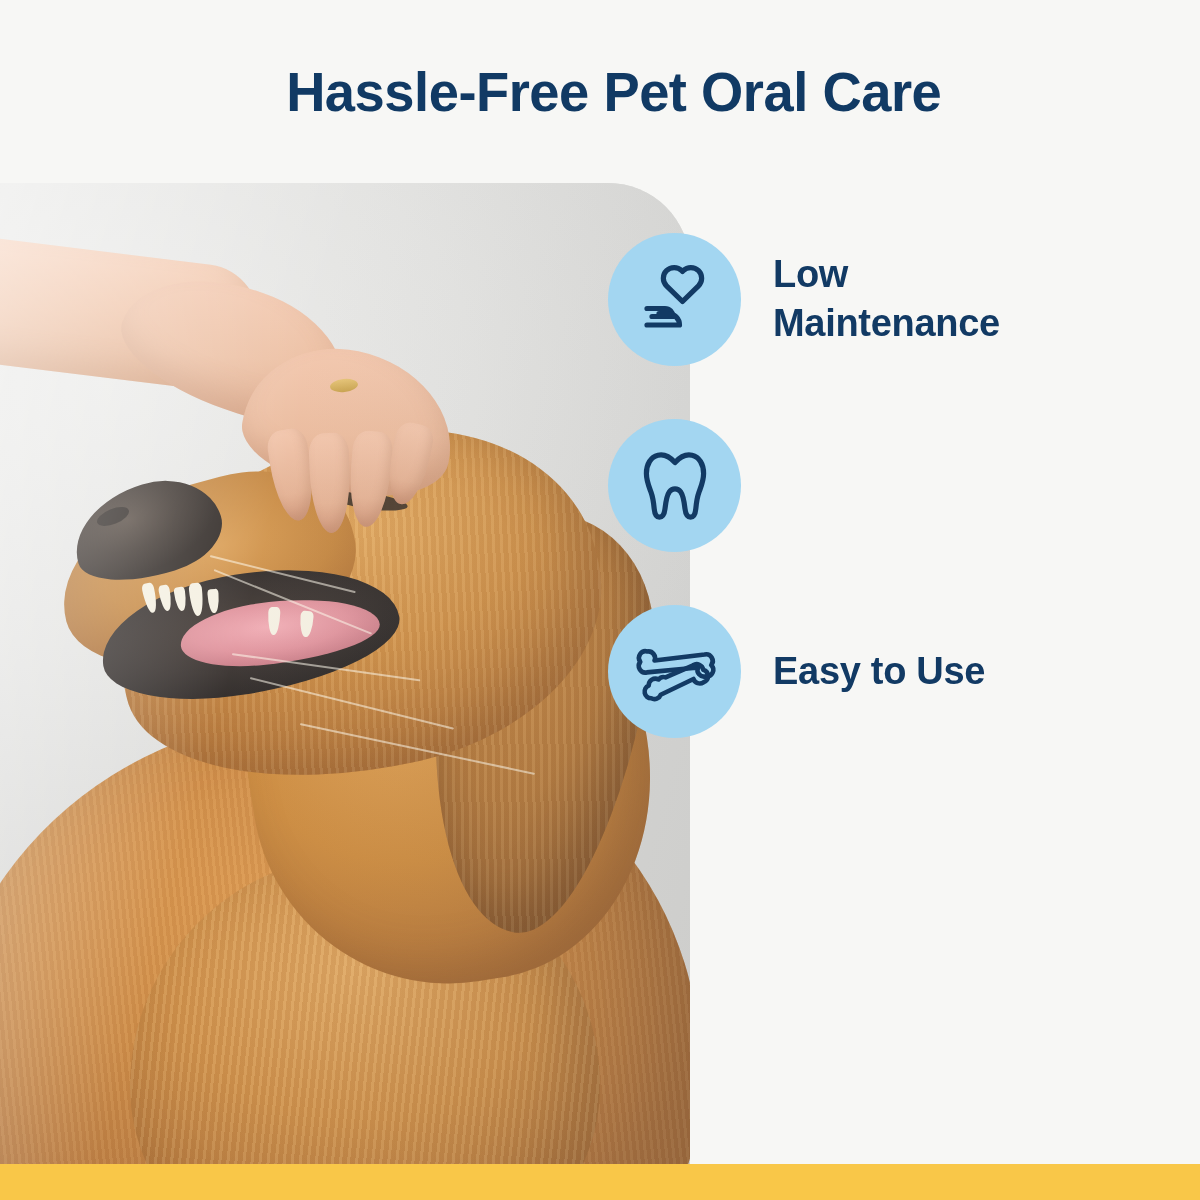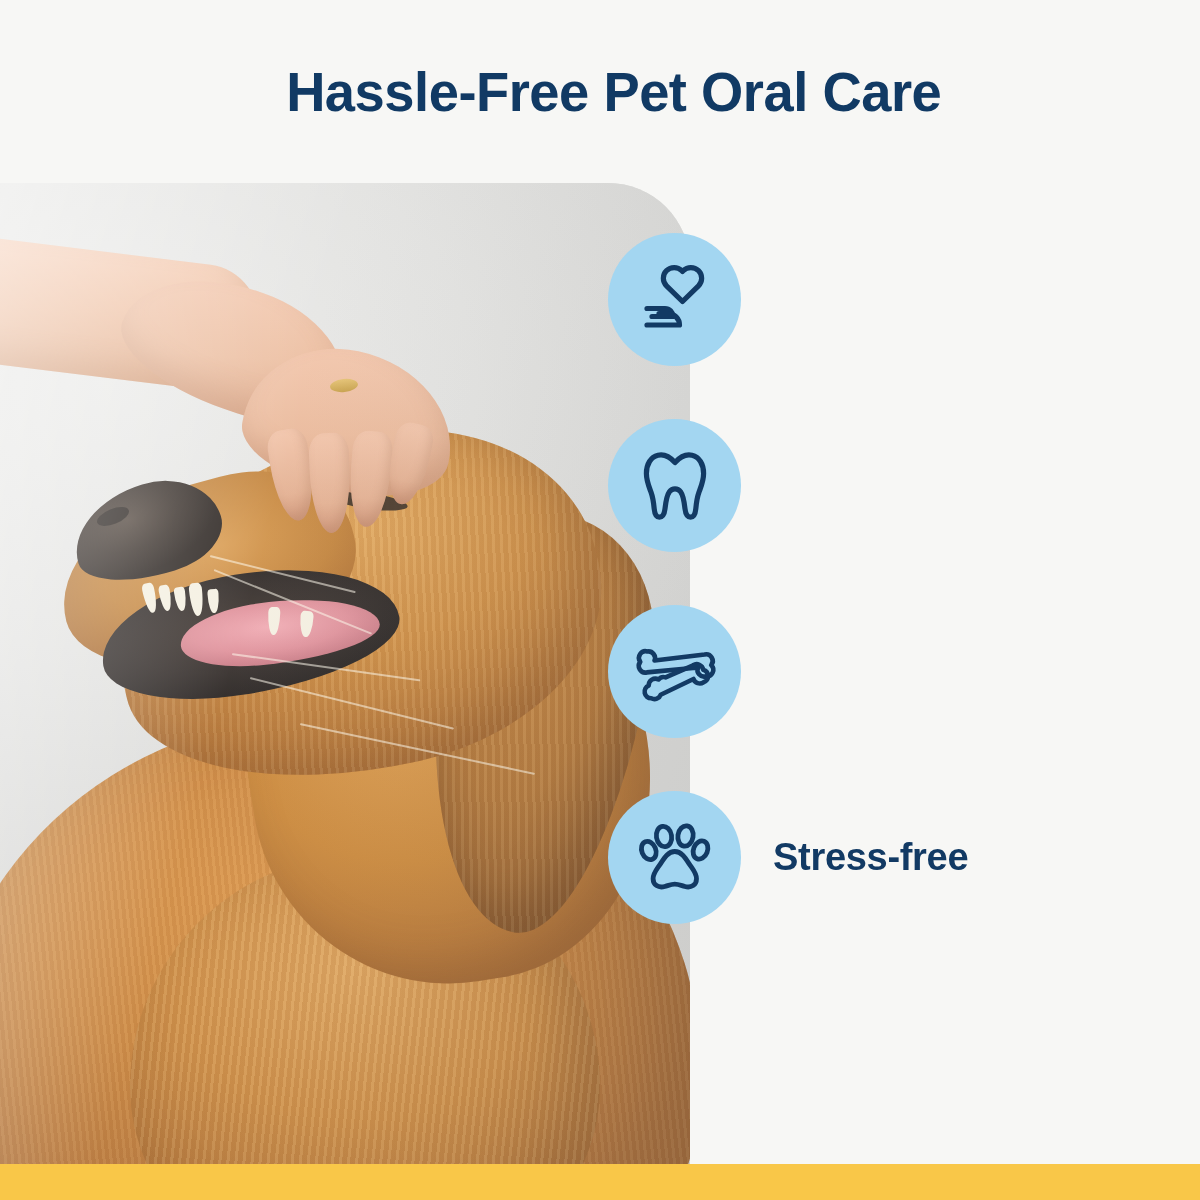--- a/index.html
+++ b/index.html
@@ -396,20 +396,22 @@
   <div class="features">
 
     <div class="feature-row">
       <div class="icon-circle">
         <svg width="80" height="80" viewBox="0 0 80 80" fill="none" stroke="#123A64" stroke-width="5.2" stroke-linecap="round" stroke-linejoin="round">
           <path d="M47.5 42.5 L31.5 26.8 a10.6 10.6 0 0 1 0-15.1 a10.9 10.9 0 0 1 15.3 0 l0.7 0.7 l0.7-0.7 a10.9 10.9 0 0 1 15.3 0 a10.6 10.6 0 0 1 0 15.1 Z"></path>
           <path d="M12 49.5 H30 a8 8 0 0 1 8 8 H17"></path>
           <path d="M12 66 H44.5 a11.5 11.5 0 0 0-11.5-11.5 H24"></path>
         </svg>
       </div>
+      <div class="feature-label">Low
+Maintenance</div>
     </div>
 
     <div class="feature-row">
       <div class="icon-circle">
         <svg width="76" height="80" viewBox="0 0 76 80" fill="none" stroke="#123A64" stroke-width="5.2" stroke-linecap="round" stroke-linejoin="round">
           <path d="M38 17.5 c5.5-6 11.5-8.5 17-7.2 c7.2 1.7 11.6 8.8 11.6 18.2 c0 7.4-2.4 12.6-4.6 18.6 c-2 5.5-2.6 10.2-3.2 16.6 c-0.5 5.3-2.1 8.4-5.2 8.4 c-3.4 0-5-3.1-5.6-8.4 c-0.8-7-1.6-13.1-4.4-16.9 c-1.4-1.9-3.4-2.9-5.6-2.9 c-2.2 0-4.2 1-5.6 2.9 c-2.8 3.8-3.6 9.9-4.4 16.9 c-0.6 5.3-2.2 8.4-5.6 8.4 c-3.1 0-4.7-3.1-5.2-8.4 c-0.6-6.4-1.2-11.1-3.2-16.6 c-2.2-6-4.6-11.2-4.6-18.6 c0-9.4 4.4-16.5 11.6-18.2 c5.5-1.3 11.5 1.2 17 7.2 Z"></path>
         </svg>
       </div>
     </div>
 
@@ -426,35 +428,22 @@
 
           <path d="M26.5 48.5 a6.6 6.6 0 0 0-9.8 6.1 a6.6 6.6 0 0 0 2.6 12.7
                    a6.6 6.6 0 0 0 9.4-3.6
                    L61.5 48
                    a6.6 6.6 0 0 0 10 3.3 a6.6 6.6 0 0 0-0.3-12.6
                    a6.6 6.6 0 0 0-10.1-4.4
                    L33.6 46.4
                    a6.6 6.6 0 0 0-7.1 2.1 Z"></path>
         </svg>
       </div>
+      <div class="feature-label">Easy to Use</div>
     </div>
 
-    <div class="feature-row">
-      <div class="icon-circle">
-        <svg width="80" height="80" viewBox="0 0 80 80" fill="none" stroke="#123A64" stroke-width="4.8" stroke-linecap="round" stroke-linejoin="round">
-          <ellipse cx="29" cy="19.5" rx="7.6" ry="10.2" transform="rotate(-9 29 19.5)"></ellipse>
-          <ellipse cx="50.5" cy="19" rx="7.6" ry="10.2" transform="rotate(9 50.5 19)"></ellipse>
-          <ellipse cx="13.8" cy="33.5" rx="7" ry="9.4" transform="rotate(-22 13.8 33.5)"></ellipse>
-          <ellipse cx="65.5" cy="33" rx="7" ry="9.4" transform="rotate(22 65.5 33)"></ellipse>
-          <path d="M39.8 34.5 c6.5 0 10.4 6.2 14.2 12.1 c3.6 5.6 7.5 9.4 7.5 15.1
-                   c0 6.2-5.3 9.6-11.6 7.8 c-3.6-1-6.6-2.4-10.1-2.4 c-3.5 0-6.5 1.4-10.1 2.4
-                   c-6.3 1.8-11.6-1.6-11.6-7.8 c0-5.7 3.9-9.5 7.5-15.1 c3.8-5.9 7.7-12.1 14.2-12.1 Z"></path>
-        </svg>
-      </div>
-      <div class="feature-label">Stress-free</div>
-    </div>
 
 
   </div>
 
   <div class="bottom-bar"></div>
 
 </div>
 
 </body></html>

